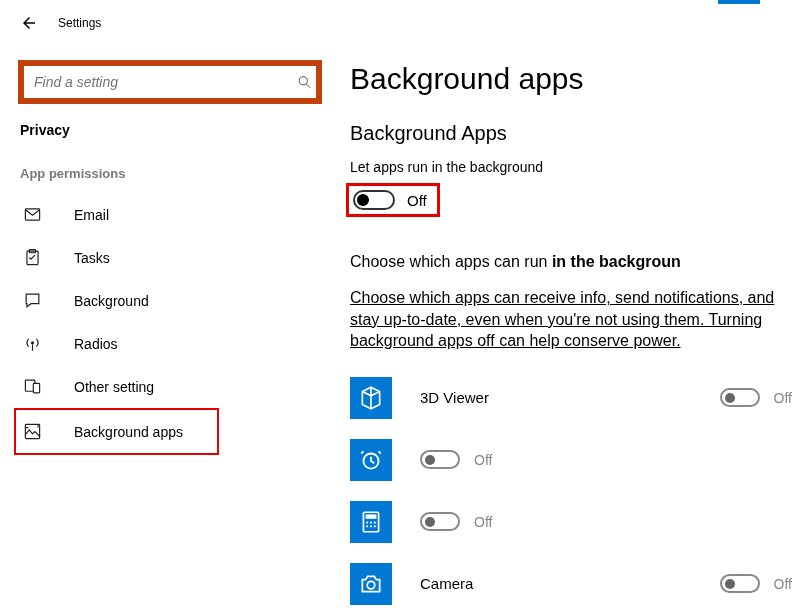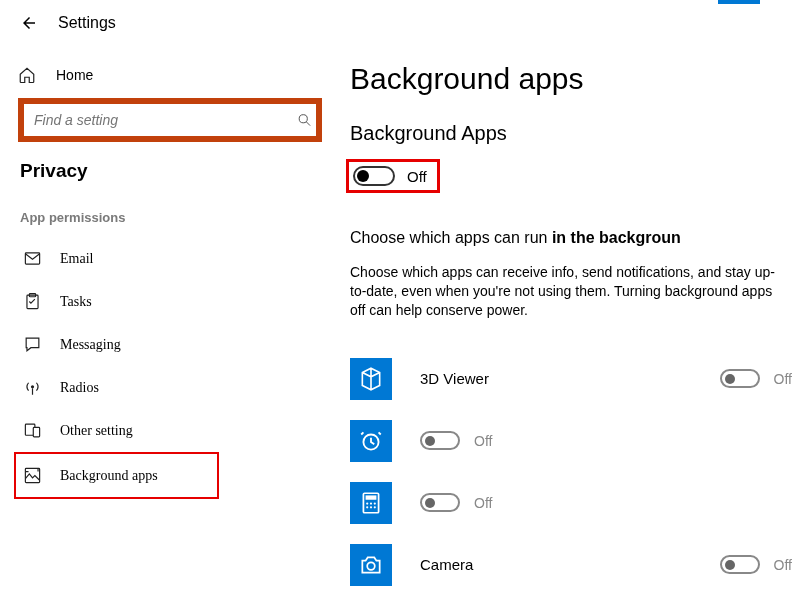--- a/index.html
+++ b/index.html
@@ -13,21 +13,21 @@
     overflow: hidden;
     position: relative;
   }
   .topbar {
     display: flex;
     align-items: center;
     padding: 14px 18px 0 20px;
     gap: 20px;
   }
   .topbar .back-btn { font-size: 18px; cursor: pointer; line-height: 1; }
-  .topbar .title { font-size: 16px; }
+  .topbar .title { font-size: 12px; }
   .tab-indicator {
     position: absolute;
     top: 0; right: 40px;
     width: 42px; height: 4px;
     background: #0078d4;
   }
   .container {
     display: flex;
     height: calc(612px - 32px);
   }
@@ -56,36 +56,35 @@
   }
   .search .search-icon {
     position: absolute;
     right: 10px; top: 50%;
     transform: translateY(-50%);
     font-size: 15px;
     color: #555;
   }
   .section-label {
     font-weight: 600;
-    font-size: 19px;
+    font-size: 14px;
     margin: 8px 0 22px 2px;
   }
   .group-label {
     font-size: 13px;
     color: #7a7a7a;
     margin: 28px 0 12px 2px;
     font-weight: bold;
   }
   .nav-item {
     display: flex;
     align-items: center;
-    gap: 18px;
+    gap: 32px;
     padding: 12px 4px;
     cursor: pointer;
-    font-family: Liberation Serif, serif;
   }
   .nav-item .ico {
     width: 20px; display: inline-flex; align-items: center; justify-content: center;
     font-size: 17px; color: #222;
   }
   .nav-item.highlight-red {
     border: 2px solid #e60000;
     margin-left: -4px;
     padding-left: 6px;
     width: 205px;
@@ -145,24 +144,25 @@
     background: #666;
   }
   .toggle-state { font-size: 15px; }
   .choose-title {
     font-size: 16px;
     margin: 36px 0 16px 0;
     font-weight: 400;
     white-space: nowrap;
   }
   .choose-desc {
-    font-size: 14px;
+    font-size: 16px;
     line-height: 1.35;
-    margin-bottom: 28px;
+    margin-bottom: 15px;
     max-width: 440px;
+    text-decoration: underline;
   }
   .app-row {
     display: flex;
     align-items: center;
     padding: 10px 0;
     gap: 28px;
   }
   .app-icon {
     width: 42px; height: 42px;
     background: #0078d4;
@@ -196,28 +196,20 @@
   <span class="back-btn">
     <svg width="18" height="18" viewBox="0 0 24 24">
         <path d="M20 11H7.8l5.6-5.6L12 4l-8 8 8 8 1.4-1.4L7.8 13H20z" fill="#000"></path>
       </svg>
   </span>
   <span class="title">Settings</span>
 </div>
 
 <div class="container">
   <div class="sidebar">
-    <div class="home-row">
-      <span class="ico">
-        <svg width="18" height="18" viewBox="0 0 24 24">
-            <path d="M3 11l9-8 9 8v10a1 1 0 0 1-1 1h-5v-7h-6v7H4a1 1 0 0 1-1-1z" fill="none" stroke="#222" stroke-width="1.6"></path>
-          </svg>
-      </span>
-      <span>Home</span>
-    </div>
 
     <div class="search">
       <input type="text" placeholder="Find a setting" style="">
       <span class="search-icon">
         <svg width="15" height="15" viewBox="0 0 24 24">
             <circle cx="10" cy="10" r="6.5" fill="none" stroke="#555" stroke-width="1.6"></circle>
             <line x1="15" y1="15" x2="21" y2="21" stroke="#555" stroke-width="1.6"></line>
           </svg>
       </span>
     </div>
@@ -246,21 +238,21 @@
       </span>
       <span>Tasks</span>
     </div>
 
     <div class="nav-item">
       <span class="ico">
         <svg width="19" height="19" viewBox="0 0 24 24">
             <path d="M4 4h16v12H10l-5 4v-4H4z" fill="none" stroke="#222" stroke-width="1.5"></path>
           </svg>
       </span>
-      <span>Messaging</span>
+      <span>Background</span>
     </div>
 
     <div class="nav-item">
       <span class="ico">
         <svg width="19" height="19" viewBox="0 0 24 24">
             <circle cx="12" cy="11" r="2" fill="#222"></circle>
             <path d="M7 6a8 8 0 0 0 0 10M17 6a8 8 0 0 1 0 10M12 13v8" fill="none" stroke="#222" stroke-width="1.5"></path>
           </svg>
       </span>
       <span>Radios</span>
@@ -284,20 +276,21 @@
             <path d="M19 3v4M3 7h4" stroke="#222" stroke-width="1.5"></path>
           </svg>
       </span>
       <span>Background apps</span>
     </div>
   </div>
 
   <div class="main">
     <h1 class="page-title">Background apps</h1>
     <div class="sub-title">Background Apps</div>
+    <div class="toggle-label">Let apps run in the background</div>
     <div class="toggle-row highlight-red">
       <div class="toggle"></div>
       <span class="toggle-state">Off</span>
     </div>
 
     <div class="choose-title">
       <span>Choose which apps can run </span><span class="bold-in">in the backgroun</span>
     </div>
     <div class="choose-desc">Choose which apps can receive info, send notifications, and stay up-to-date, even when you're not using them. Turning background apps off can help conserve power.</div>
 

